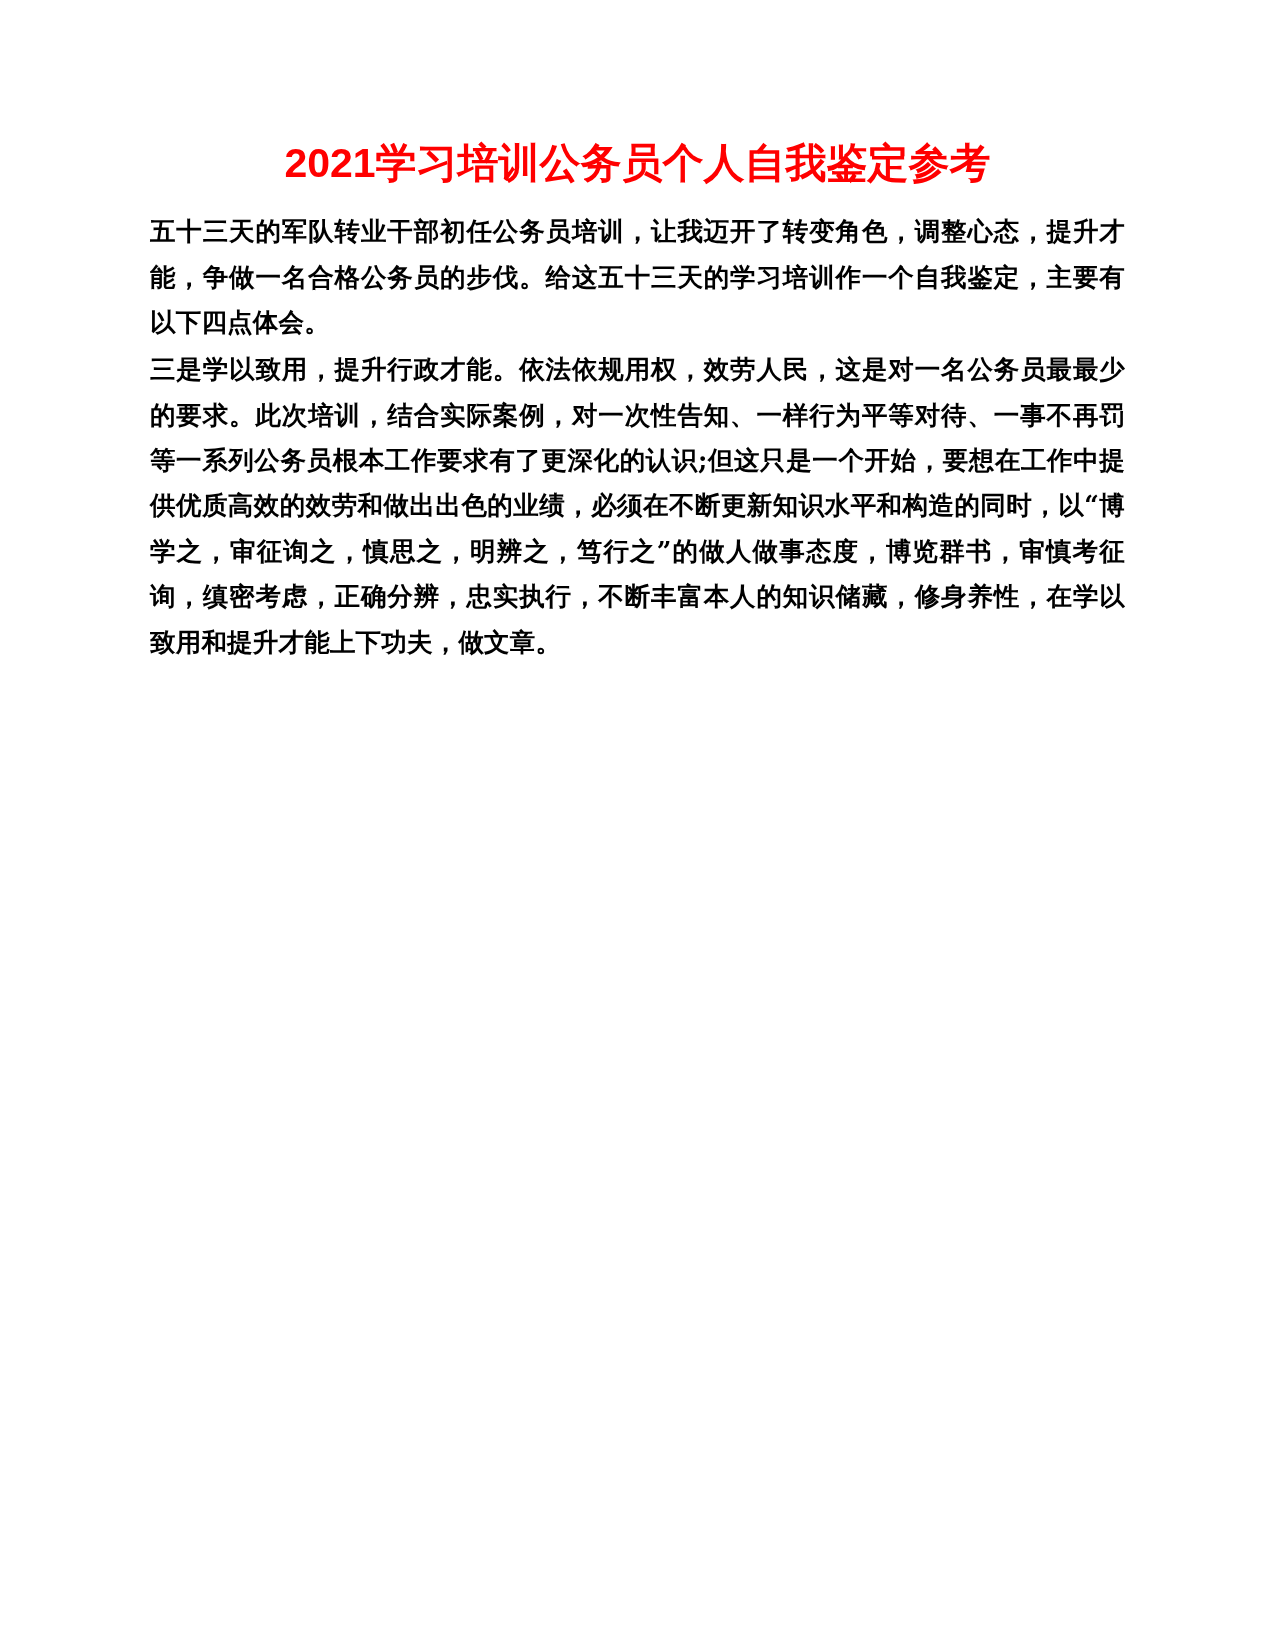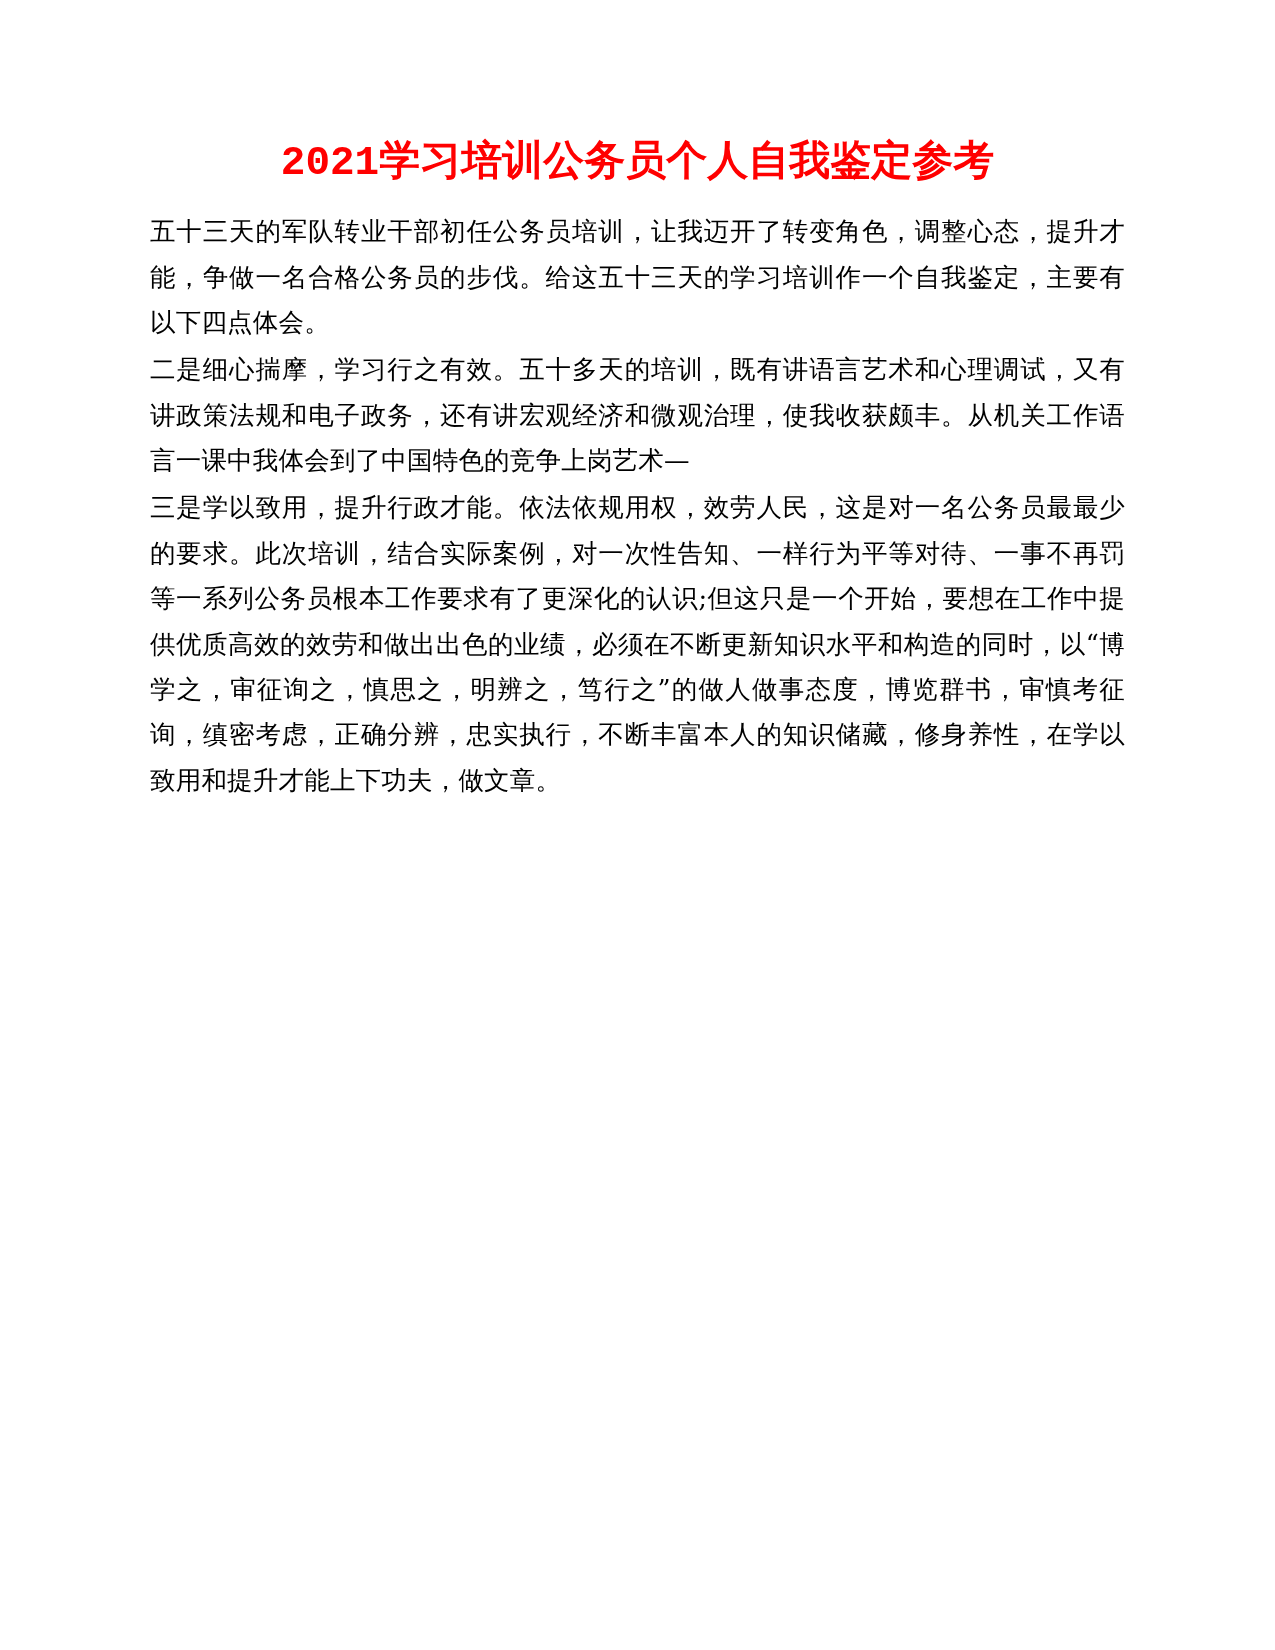--- a/index.html
+++ b/index.html
@@ -21,37 +21,37 @@
     padding: 140px 150px 0 150px;
   }
   .doc-title {
     color: #ff0000;
     font-size: 41px;
     font-weight: bold;
     line-height: 1.15;
     letter-spacing: 0px;
     margin: 0 0 22px 0;
     text-align: center;
-    font-family: Liberation Mono, monospace;
+    font-family: Liberation Sans, sans-serif;
     white-space: nowrap;
   }
   .body-text p {
     margin: 0 0 2px 0;
     font-size: 25.5px;
     line-height: 1.78;
     text-align: justify;
     text-justify: inter-ideograph;
     text-indent: 0;
     letter-spacing: 0.2px;
     word-break: break-all;
+    font-weight: bold;
   }
 </style>
 </head>
 <body>
 
 <div class="page">
   <h1 class="doc-title">2021学习培训公务员个人自我鉴定参考</h1>
   <div class="body-text">
     <p>五十三天的军队转业干部初任公务员培训，让我迈开了转变角色，调整心态，提升才能，争做一名合格公务员的步伐。给这五十三天的学习培训作一个自我鉴定，主要有以下四点体会。</p>
-    <p>二是细心揣摩，学习行之有效。五十多天的培训，既有讲语言艺术和心理调试，又有讲政策法规和电子政务，还有讲宏观经济和微观治理，使我收获颇丰。从机关工作语言一课中我体会到了中国特色的竞争上岗艺术—</p>
     <p>三是学以致用，提升行政才能。依法依规用权，效劳人民，这是对一名公务员最最少的要求。此次培训，结合实际案例，对一次性告知、一样行为平等对待、一事不再罚等一系列公务员根本工作要求有了更深化的认识;但这只是一个开始，要想在工作中提供优质高效的效劳和做出出色的业绩，必须在不断更新知识水平和构造的同时，以“博学之，审征询之，慎思之，明辨之，笃行之”的做人做事态度，博览群书，审慎考征询，缜密考虑，正确分辨，忠实执行，不断丰富本人的知识储藏，修身养性，在学以致用和提升才能上下功夫，做文章。</p>
   </div>
 </div>
 
 </body></html>

